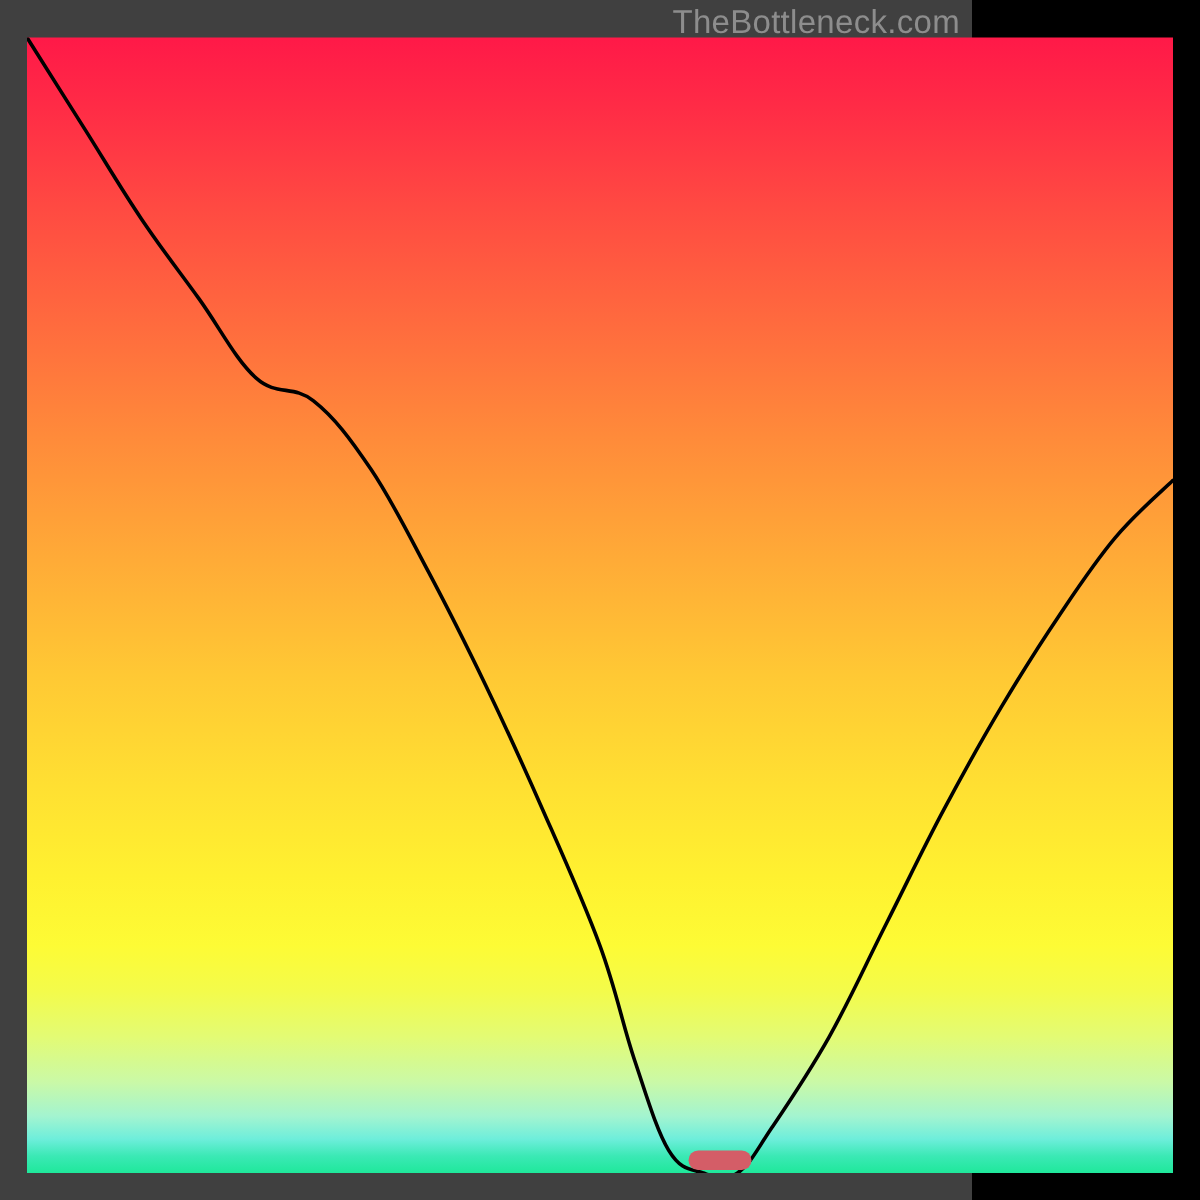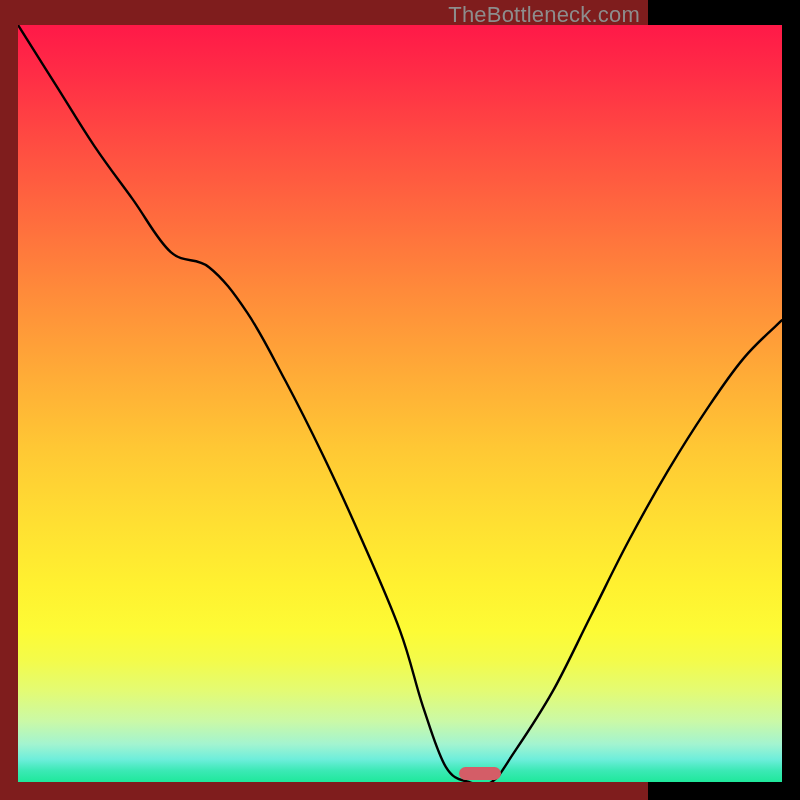--- a/index.html
+++ b/index.html
@@ -10,21 +10,21 @@
     background: #000;
     overflow: hidden;
     font-family: Arial, Helvetica, sans-serif;
   }
   .frame {
     position: absolute;
     left: 0;
     top: 0;
     width: 648px;
     height: 800px;
-    background: #7f1d1d;
+    background: #404040;
   }
   .plot {
     position: absolute;
     left: 18px;
     top: 25px;
     width: 764px;
     height: 757px;
     background: linear-gradient(
       to bottom,
       #ff1948 0%,

